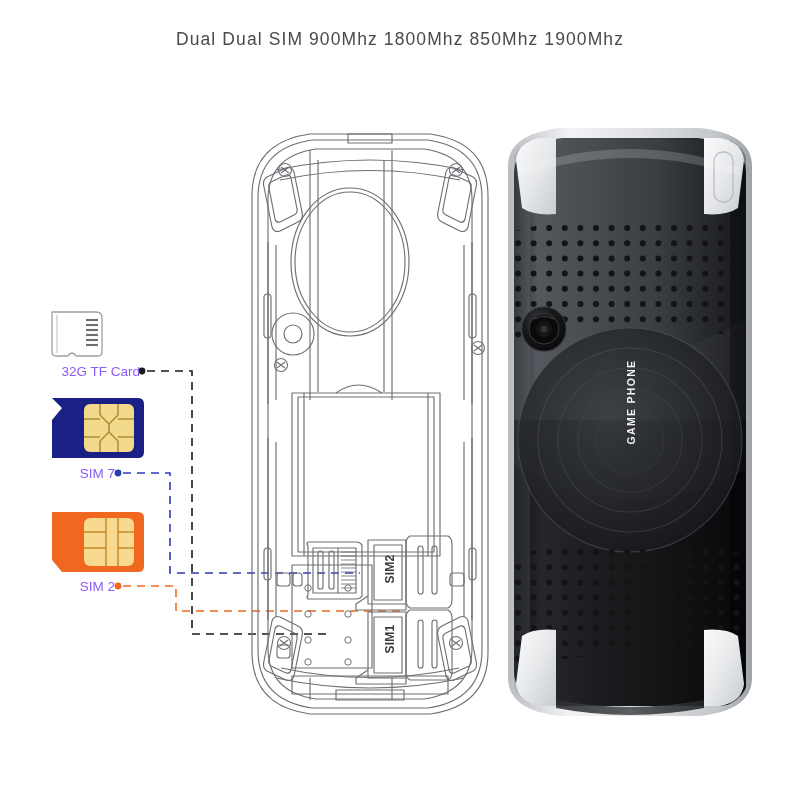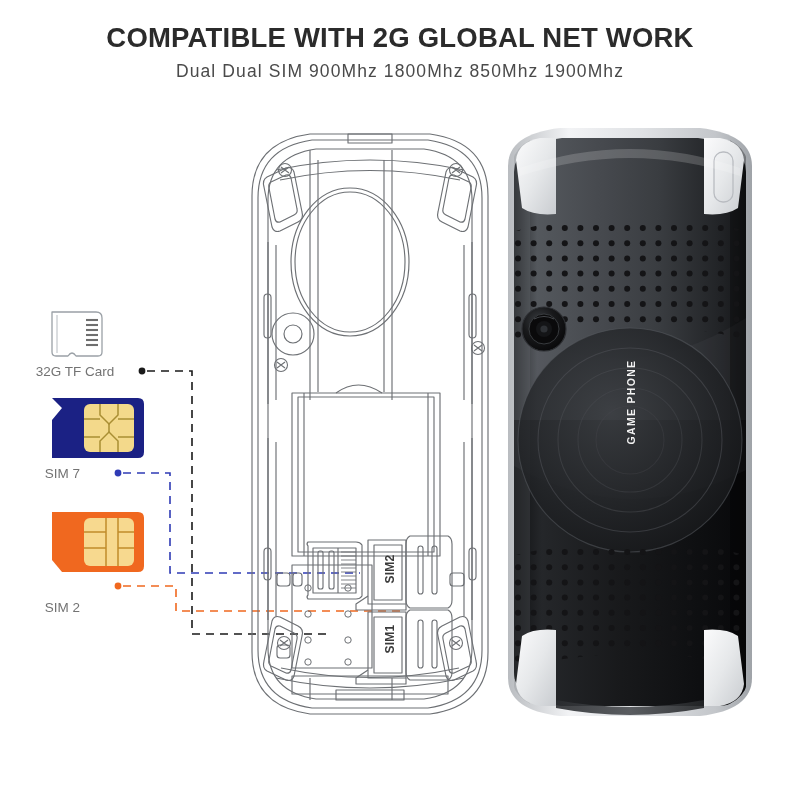--- a/index.html
+++ b/index.html
@@ -51,27 +51,27 @@
     top: 0;
     width: 800px;
     height: 800px;
   }
 
   
   .card-label {
     position: absolute;
     font-family: "Liberation Sans", sans-serif;
     font-size: 13.5px;
-    color: #737373;
+    color: #8b5cf6;
     white-space: nowrap;
-    text-align: center;
+    text-align: right;
   }
   #label-tf  { left: 10px; top: 364px; width: 130px; }
   #label-sim1{ left: 10px; top: 466px; width: 105px; }
-  #label-sim2{ left: 10px; top: 600px; width: 105px; }
+  #label-sim2{ left: 10px; top: 579px; width: 105px; }
 
   
   .brandmark {
     position: absolute;
     left: 588px;
     top: 396px;
     width: 86px;
     text-align: center;
     transform: rotate(-90deg);
     transform-origin: 50% 50%;
@@ -98,21 +98,20 @@
   }
   #slot-sim2 { left: 370px; top: 562px; width: 40px; text-align: center; }
   #slot-sim1 { left: 370px; top: 632px; width: 40px; text-align: center; }
 </style>
 </head>
 <body>
 
 <div id="page">
 
   <div class="header">
-    <div class="title">COMPATIBLE WITH 2G GLOBAL NET WORK</div>
     <div class="subtitle">Dual Dual SIM 900Mhz 1800Mhz 850Mhz 1900Mhz</div>
   </div>
 
   <svg class="stage" viewBox="0 0 800 800">
     <defs>
 
       <linearGradient id="gBody" x1="0" y1="0" x2="1" y2="0">
         <stop offset="0" stop-color="#26282b"></stop>
         <stop offset="0.10" stop-color="#54585d"></stop>
         <stop offset="0.38" stop-color="#46494e"></stop>

